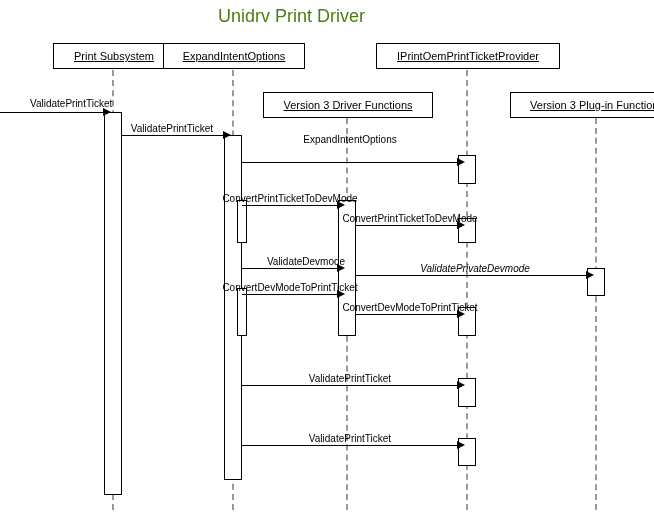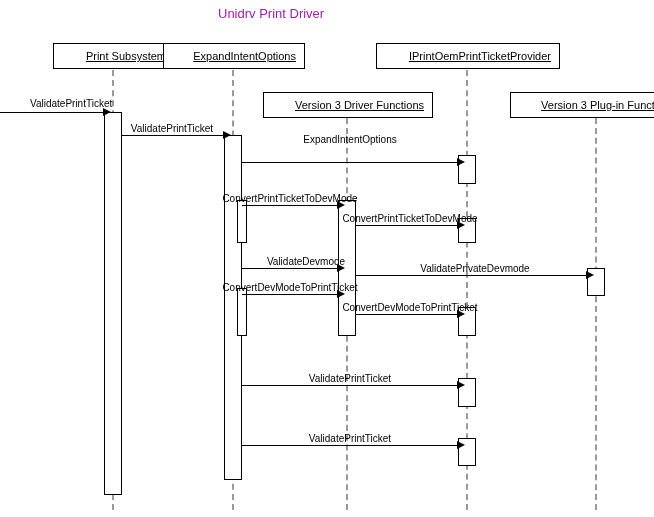--- a/index.html
+++ b/index.html
@@ -12,32 +12,32 @@
     color: #000;
   }
   .stage {
     position: relative;
     width: 654px;
     height: 517px;
     overflow: hidden;
   }
   .group-label {
     position: absolute;
-    font-size: 13px;
-    color: #a21caf;
+    font-size: 18px;
+    color: #4d7c0f;
     white-space: nowrap;
     text-align: right;
   }
   .participant {
     position: absolute;
     border: 1px solid #000;
     background: #fff;
     font-size: 11px;
     padding: 6px 8px;
-    text-align: right;
+    text-align: center;
     white-space: nowrap;
   }
   .participant span {
     text-decoration: underline;
   }
   .lifeline {
     position: absolute;
     width: 0;
     border-left: 2px dashed #999;
   }
@@ -113,21 +113,21 @@
       <div class="arrow-right" style="left: 337px; top: 201px;"></div>
       <div class="msg-label" style="top: 193px; left: 290px; transform: translateX(-50%);">ConvertPrintTicketToDevMode</div>
       <div class="msg-line" style="left: 356px; top: 225px; width: 102px;"></div>
       <div class="arrow-right" style="left: 457px; top: 221px;"></div>
       <div class="msg-label" style="top: 213px; left: 410px; transform: translateX(-50%);">ConvertPrintTicketToDevMode</div>
       <div class="msg-line" style="left: 242px; top: 268px; width: 96px;"></div>
       <div class="arrow-right" style="left: 337px; top: 264px;"></div>
       <div class="msg-label" style="top: 256px; left: 306px; transform: translateX(-50%);">ValidateDevmode</div>
       <div class="msg-line" style="left: 356px; top: 275px; width: 231px;"></div>
       <div class="arrow-right" style="left: 586px; top: 271px;"></div>
-      <div class="msg-label" style="top: 263px; left: 475px; transform: translateX(-50%);">ValidatePrivateDevmode</div>
+      <div class="msg-label" style="top: 263px; left: 475px; transform: translateX(-50%); font-style: italic;">ValidatePrivateDevmode</div>
       <div class="msg-line" style="left: 242px; top: 294px; width: 96px;"></div>
       <div class="arrow-right" style="left: 337px; top: 290px;"></div>
       <div class="msg-label" style="top: 282px; left: 290px; transform: translateX(-50%);">ConvertDevModeToPrintTicket</div>
       <div class="msg-line" style="left: 356px; top: 314px; width: 102px;"></div>
       <div class="arrow-right" style="left: 457px; top: 310px;"></div>
       <div class="msg-label" style="top: 302px; left: 410px; transform: translateX(-50%);">ConvertDevModeToPrintTicket</div>
       <div class="msg-line" style="left: 242px; top: 385px; width: 216px;"></div>
       <div class="arrow-right" style="left: 457px; top: 381px;"></div>
       <div class="msg-label" style="top: 373px; left: 350px; transform: translateX(-50%);">ValidatePrintTicket</div>
       <div class="msg-line" style="left: 242px; top: 445px; width: 216px;"></div>

